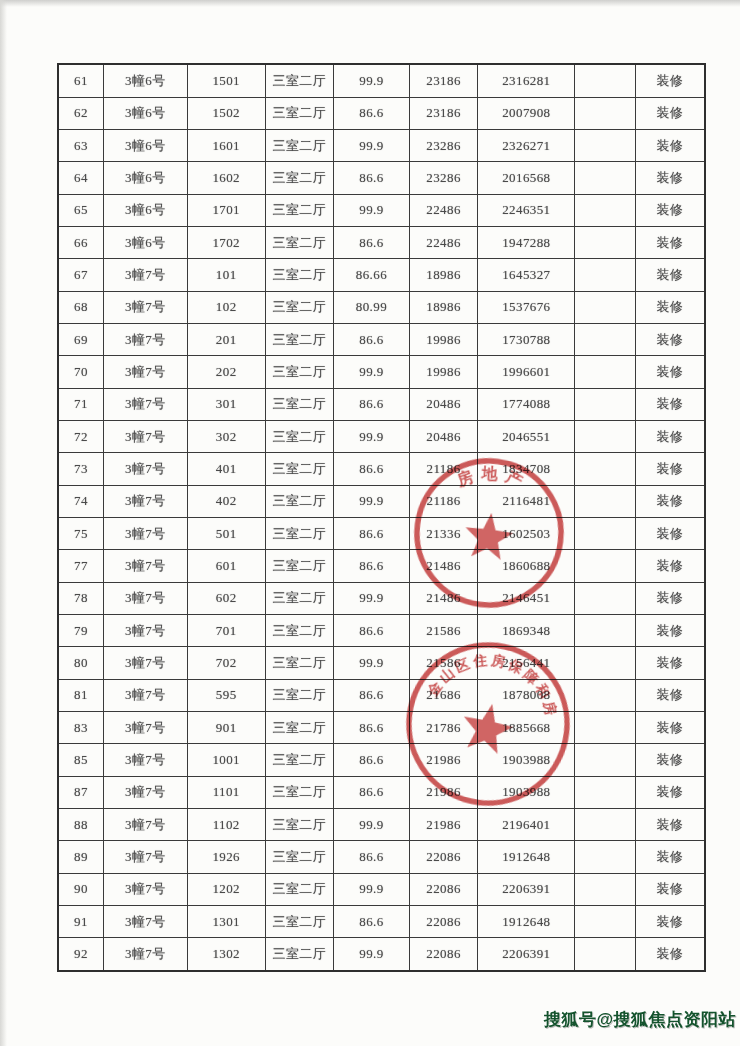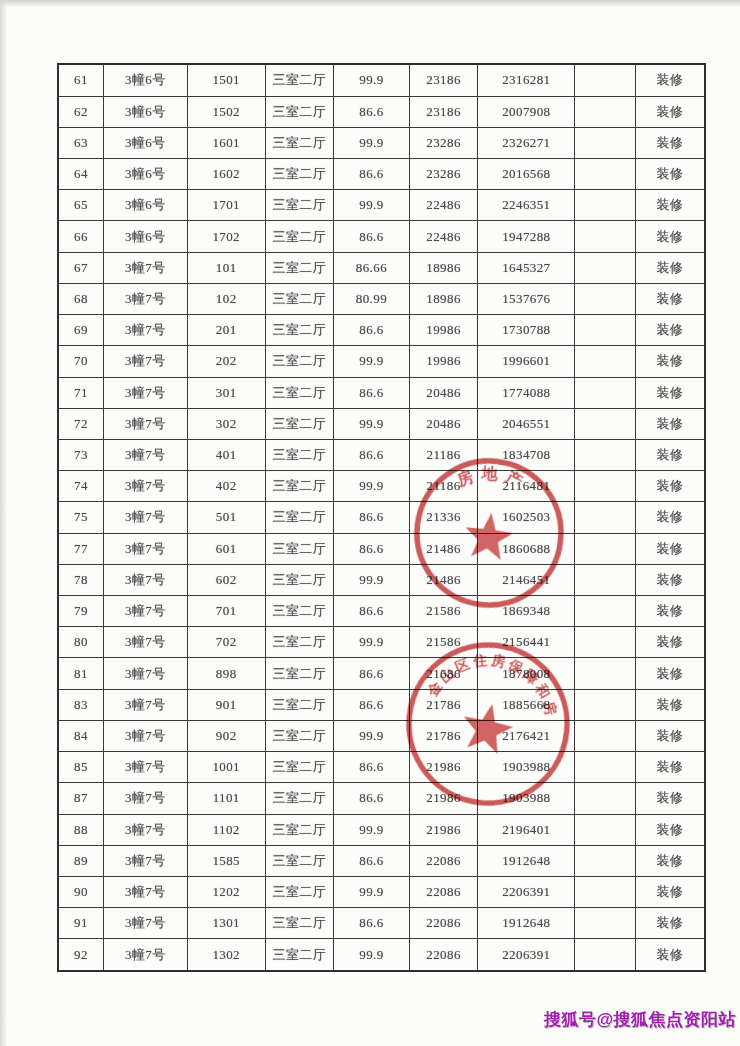--- a/index.html
+++ b/index.html
@@ -42,21 +42,21 @@
     opacity:.8;
     filter:blur(.5px);
   }
   .seal-ring{fill:none;stroke:#c23232;}
   .seal-text{fill:#c23232;font-weight:bold;font-family:"Liberation Serif",serif;}
   .seal-star{fill:#c84040;}
   .watermark{
     position:absolute;right:4px;top:1008px;
     font-family:"Liberation Sans","DejaVu Sans",sans-serif;
     font-size:17px;font-weight:bold;letter-spacing:.5px;
-    color:#a21caf;
+    color:#14532d;
     text-shadow:-1.5px -1.5px 0 rgba(255,255,255,.95), 1px 1px 0 rgba(110,110,110,.45);
   }
 </style>
 </head>
 <body>
 
 <div class="page">
 
   <div class="scan-edge-top"></div>
   <div class="scan-edge-left"></div>
@@ -280,51 +280,40 @@
             <td>三室二厅</td>
             <td>99.9</td>
             <td>21586</td>
             <td>2156441</td>
             <td></td>
             <td>装修</td>
           </tr>
           <tr>
             <td>81</td>
             <td>3幢7号</td>
-            <td>898</td>
+            <td>595</td>
             <td>三室二厅</td>
             <td>86.6</td>
             <td>21686</td>
             <td>1878008</td>
             <td></td>
             <td>装修</td>
           </tr>
           <tr>
             <td>83</td>
             <td>3幢7号</td>
             <td>901</td>
             <td>三室二厅</td>
             <td>86.6</td>
             <td>21786</td>
             <td>1885668</td>
             <td></td>
             <td>装修</td>
           </tr>
           <tr>
-            <td>84</td>
-            <td>3幢7号</td>
-            <td>902</td>
-            <td>三室二厅</td>
-            <td>99.9</td>
-            <td>21786</td>
-            <td>2176421</td>
-            <td></td>
-            <td>装修</td>
-          </tr>
-          <tr>
             <td>85</td>
             <td>3幢7号</td>
             <td>1001</td>
             <td>三室二厅</td>
             <td>86.6</td>
             <td>21986</td>
             <td>1903988</td>
             <td></td>
             <td>装修</td>
           </tr>
@@ -346,21 +335,21 @@
             <td>三室二厅</td>
             <td>99.9</td>
             <td>21986</td>
             <td>2196401</td>
             <td></td>
             <td>装修</td>
           </tr>
           <tr>
             <td>89</td>
             <td>3幢7号</td>
-            <td>1585</td>
+            <td>1926</td>
             <td>三室二厅</td>
             <td>86.6</td>
             <td>22086</td>
             <td>1912648</td>
             <td></td>
             <td>装修</td>
           </tr>
           <tr>
             <td>90</td>
             <td>3幢7号</td>

